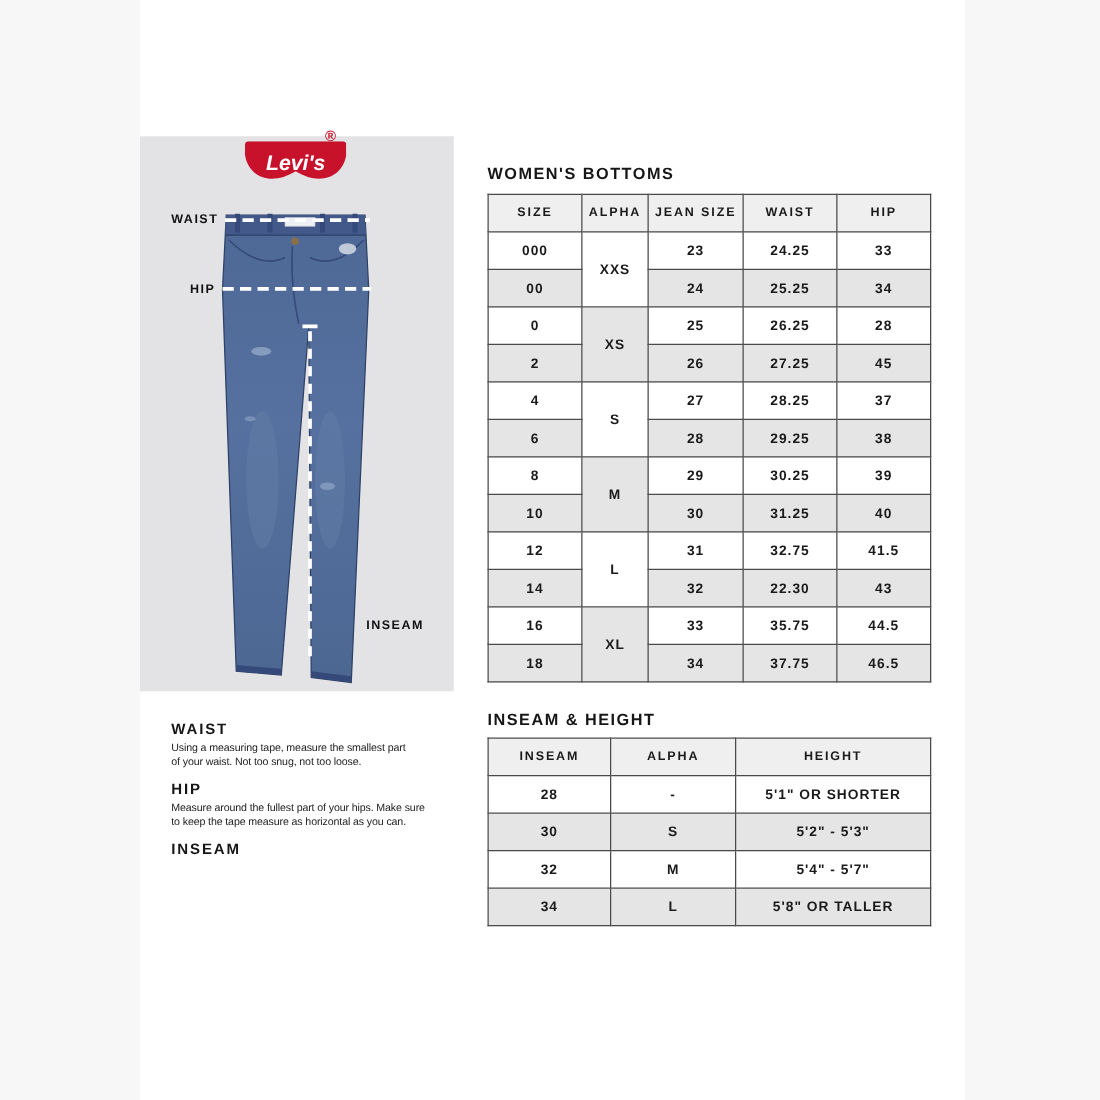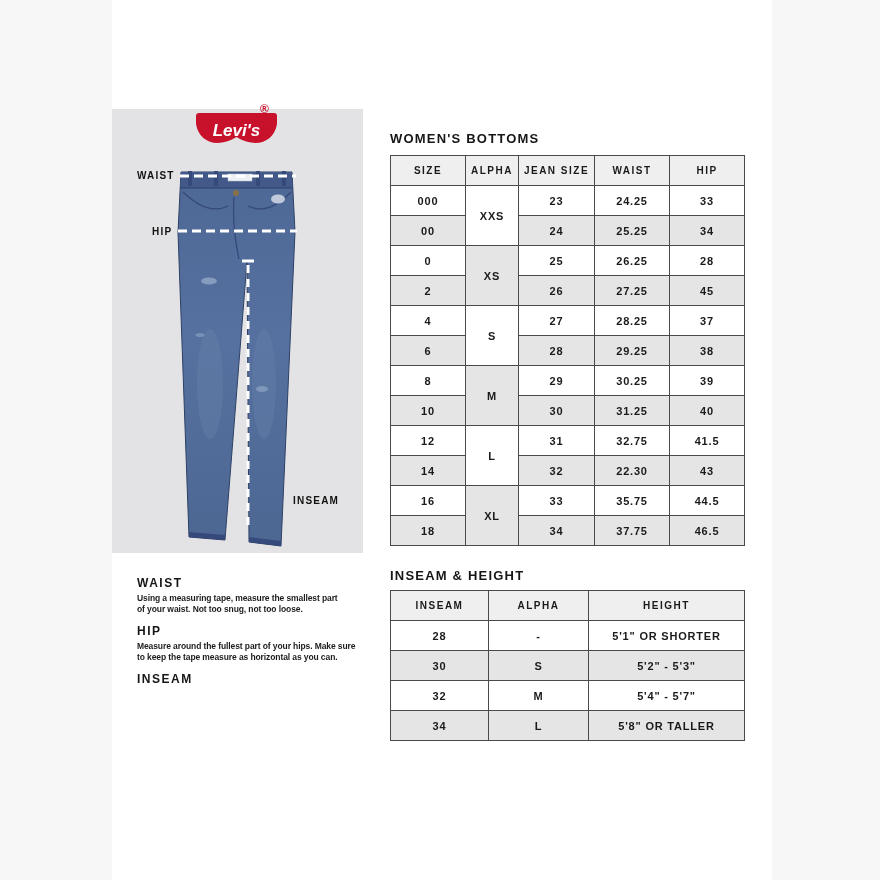--- a/index.html
+++ b/index.html
@@ -30,21 +30,21 @@
   .table2{left:278px;top:590px;width:354px;}
   th,td{border:1px solid #4a4a4a;text-align:center;vertical-align:middle;height:29px;
         padding:0;font-weight:bold;color:#1a1a1a;}
   th{font-size:10px;letter-spacing:1.5px;background:#efefef;}
   td{font-size:11px;letter-spacing:0.8px;}
   td.alt{background:#e5e5e5;}
 
   
   .guide{position:absolute;left:25px;top:576px;width:256px;}
   .guide h3{font-size:12px;font-weight:bold;letter-spacing:1.5px;margin:0 0 3px 0;}
-  .guide p{font-size:8.5px;font-weight:bold;line-height:10.5px;margin:0 0 10px 0;
+  .guide p{font-size:8.5px;font-weight:normal;line-height:10.5px;margin:0 0 10px 0;
            white-space:pre-line;letter-spacing:-0.1px;color:#1c1c1c;}
 </style>
 </head>
 <body>
 
 <div class="page">
   <div class="content">
 
     <div class="hero">
       <svg class="logo-batwing" viewBox="0 0 81 38">

